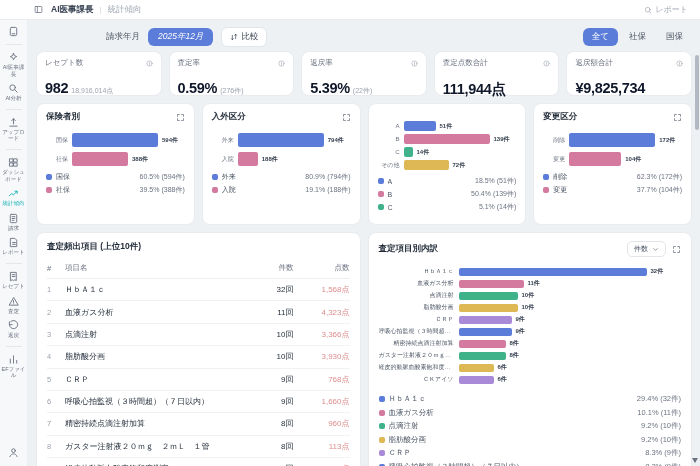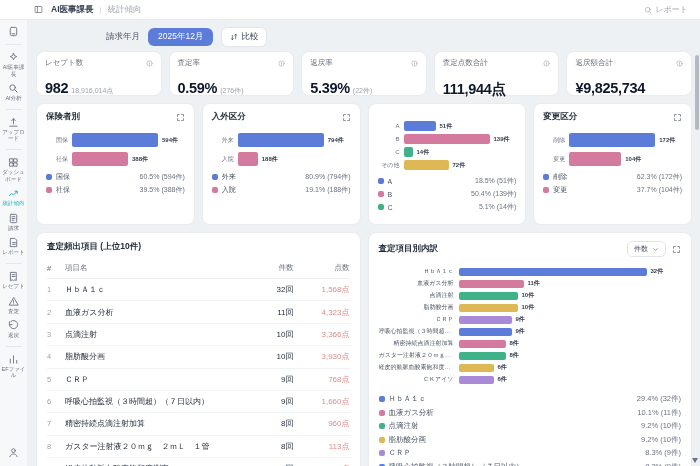--- a/index.html
+++ b/index.html
@@ -23,21 +23,21 @@
 .sb-div { width:16px; height:1px; background:#e5e7eb; margin:4px 0; flex:none; }
 .sb-item { display:flex; flex-direction:column; align-items:center; gap:1px; padding:3px 1px; width:100%; color:#6b7280; cursor:pointer; }
 .sb-item.active { color:var(--active-nav,#14b0b5); }
 .sb-lb { font-size:5.5px; line-height:1.2; text-align:center; word-break:break-all; width:26px; }
 .sb-user { margin-top:auto; color:#6b7280; cursor:pointer; }
 
 
 .main { position:absolute; top:20px; left:28px; right:0; bottom:0; padding:5px 8px 0; overflow:hidden; }
 .filterrow { display:flex; align-items:center; height:24px; }
 .f-label { margin-left:70px; font-size:8.5px; color:#4b5563; }
-.f-month { margin-left:8px; background:var(--accent,#5b7dd9); color:#fff; font-size:8.5px; padding:3px 10px; border-radius:6px; border:none; cursor:pointer; }
+.f-month { margin-left:8px; background:var(--accent,#5b7dd9); color:#fff; font-size:8.5px; padding:3px 10px; border-radius:6px; border:none; cursor:pointer;font-style:italic; }
 .f-compare { margin-left:8px; background:#fff; border:1px solid #e2e5ea; color:#374151; font-size:8.5px; padding:3px 8px; border-radius:6px; display:flex; align-items:center; gap:3px; cursor:pointer; }
 .f-right { margin-left:auto; display:flex; align-items:center; gap:6px; }
 .tabs { display:flex; align-items:center; gap:2px; }
 .f-tab { font-size:8.5px; color:#4b5563; padding:3px 9px; border-radius:6px; background:transparent; border:none; cursor:pointer; }
 .f-tab.active { background:var(--accent,#5b7dd9); color:#fff; }
 .f-export { background:#fff; border:1px solid #e2e5ea; color:#374151; font-size:8.5px; padding:3px 8px; border-radius:6px; display:flex; align-items:center; gap:4px; cursor:pointer; }
 
 
 .kpis { display:flex; gap:7px; margin-top:2px; }
 .kpi { flex:1; background:#fff; border:1px solid #e9ebef; border-radius:8px; padding:6px 8px; height:45px; }
@@ -244,20 +244,25 @@
     <button class="f-month">2025年12月</button>
     <button class="f-compare">
       <span class="ic ic8">
           <svg viewBox="0 0 24 24" fill="none" stroke="currentColor" stroke-width="2" stroke-linecap="round" stroke-linejoin="round">
             <path d="M7 20V7m0 13l-3-3m3 3l3-3M17 4v13m0-13l3 3m-3-3l-3 3"></path>
           </svg>
         </span>
       <span>比較</span>
     </button>
     <div class="f-right">
+      <div class="tabs" id="tabs">
+          <button class="f-tab active">全て</button>
+          <button class="f-tab">社保</button>
+          <button class="f-tab">国保</button>
+        </div>
     </div>
   </div>
   <div class="kpis" id="kpis">
       <div class="kpi">
         <div class="kpi-top">
           <span>レセプト数</span>
           <span class="ic ic7 kpi-info">
             <svg viewBox="0 0 24 24" fill="none" stroke="currentColor" stroke-width="2" stroke-linecap="round" stroke-linejoin="round">
               <circle cx="12" cy="12" r="9"></circle>
               <path d="M12 8h.01M12 11v6"></path>

